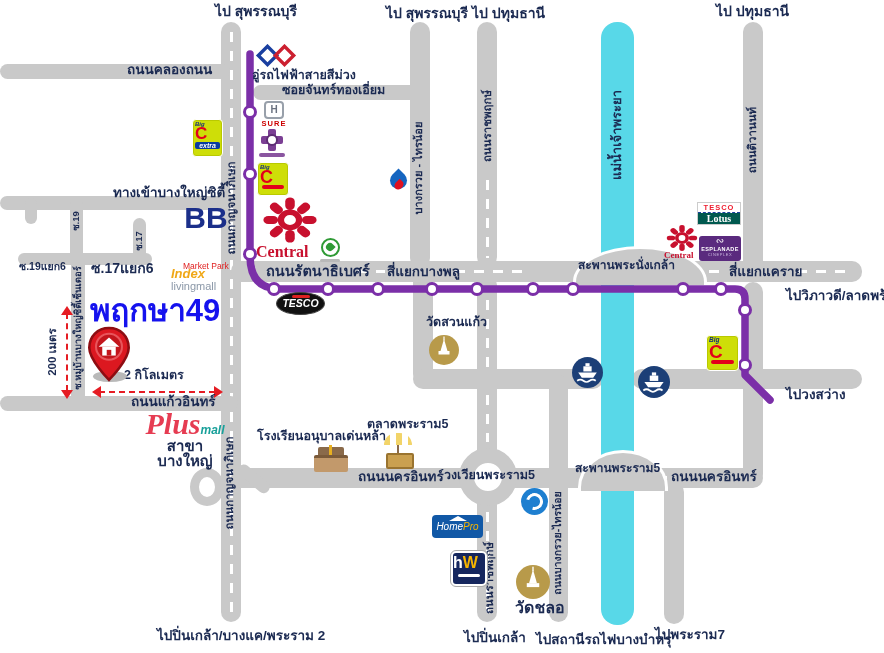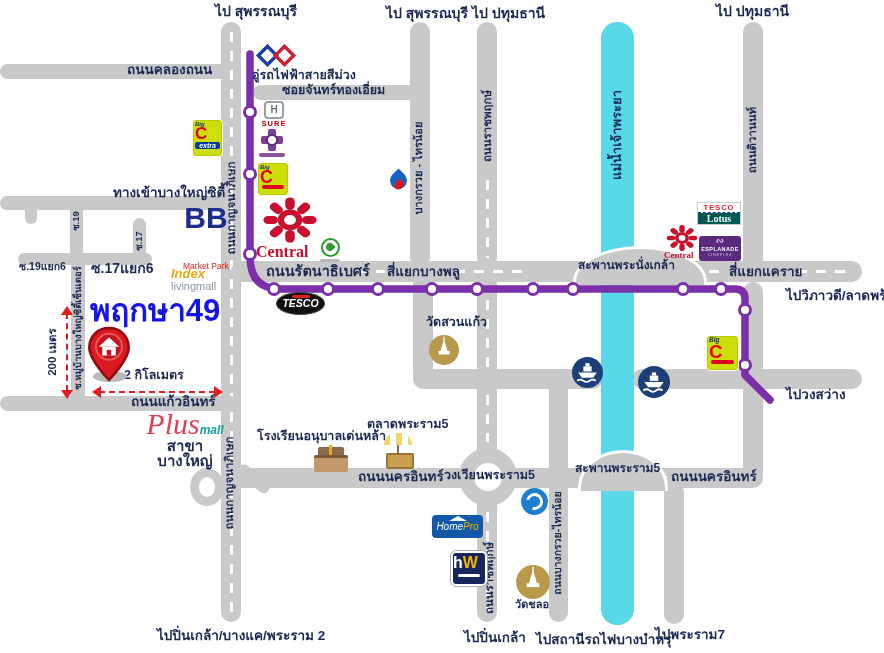--- a/index.html
+++ b/index.html
@@ -254,21 +254,21 @@
   </div>
 
   <svg class="logo" style="left:516px;top:565px;" width="34" height="34" viewBox="0 0 30 30">
     <circle cx="15" cy="15" r="15" fill="#b89a4a"></circle>
     <polygon points="15,4 18.5,16 11.5,16" fill="#fff"></polygon>
     <rect x="9.5" y="16" width="11" height="3.5" fill="#fff"></rect>
     <rect x="14.4" y="1.5" width="1.2" height="4" fill="#fff"></rect>
   </svg>
 
   <div class="logo" style="left:142px;top:410px;width:86px;text-align:center;">
-    <span style="font-family:'Liberation Serif','DejaVu Serif',serif;font-style:italic;font-weight:normal;font-size:30px;color:#e63c52;line-height:.9;">Plus</span><span style="font-style:italic;font-weight:bold;font-size:12px;color:#18a09a;">mall</span>
+    <span style="font-family:'Liberation Serif','DejaVu Serif',serif;font-style:italic;font-weight:bold;font-size:30px;color:#e63c52;line-height:.9;">Plus</span><span style="font-style:italic;font-weight:bold;font-size:12px;color:#18a09a;">mall</span>
     <div style="color:#1b2a52;font-weight:bold;font-size:15px;line-height:1;">สาขาบางใหญ่</div>
   </div>
 
   <div class="logo" style="left:183px;top:204px;text-align:center;">
     <div style="color:#1b2f8a;font-weight:bold;font-size:30px;line-height:.95;">BB</div>
     <div style="color:#e02020;font-weight:normal;font-size:8.5px;margin-top:28px;">Market Park</div>
   </div>
 
   <div class="logo" style="left:171px;top:267px;line-height:1;">
     <div style="color:#f0a818;font-weight:bold;font-style:italic;font-size:13px;">Index</div>
@@ -323,19 +323,19 @@
       <div class="lb rot" style="left: 487px; top: 126px; font-size: 11.5px;">ถนนราชพฤกษ์</div>
       <div class="lb rot" style="left: 752px; top: 140px; font-size: 11.5px;">ถนนติวานนท์</div>
       <div class="lb" style="left: 257px; top: 429px; font-size: 12.5px;">โรงเรียนอนุบาลเด่นหล้า</div>
       <div class="lb" style="left: 367px; top: 417px; font-size: 12.5px;">ตลาดพระราม5</div>
       <div class="lb" style="left: 358px; top: 469px; font-size: 13.5px;">ถนนนครอินทร์</div>
       <div class="lb" style="left: 444px; top: 468px; font-size: 12.5px;">วงเวียนพระราม5</div>
       <div class="lb" style="left: 575px; top: 461px; font-size: 12px;">สะพานพระราม5</div>
       <div class="lb" style="left: 671px; top: 469px; font-size: 13.5px;">ถนนนครอินทร์</div>
       <div class="lb rot" style="left: 489px; top: 578px; font-size: 11.5px;">ถนนราชพฤกษ์</div>
       <div class="lb rot" style="left: 558px; top: 543px; font-size: 10.5px;">ถนนบางกรวย-ไทรน้อย</div>
-      <div class="lb" style="left: 515px; top: 598px; font-size: 11px;">วัดชลอ</div>
+      <div class="lb" style="left: 515px; top: 598px; font-size: 16px;">วัดชลอ</div>
       <div class="lb" style="left: 157px; top: 628px; font-size: 13.5px;">ไปปิ่นเกล้า/บางแค/พระราม 2</div>
       <div class="lb" style="left: 464px; top: 630px; font-size: 13.5px;">ไปปิ่นเกล้า</div>
       <div class="lb" style="left: 536px; top: 632px; font-size: 13.5px;">ไปสถานีรถไฟบางบำหรุ</div>
       <div class="lb" style="left: 655px; top: 627px; font-size: 13.5px;">ไปพระราม7</div>
     </div>
 </div>
 
 </body></html>

